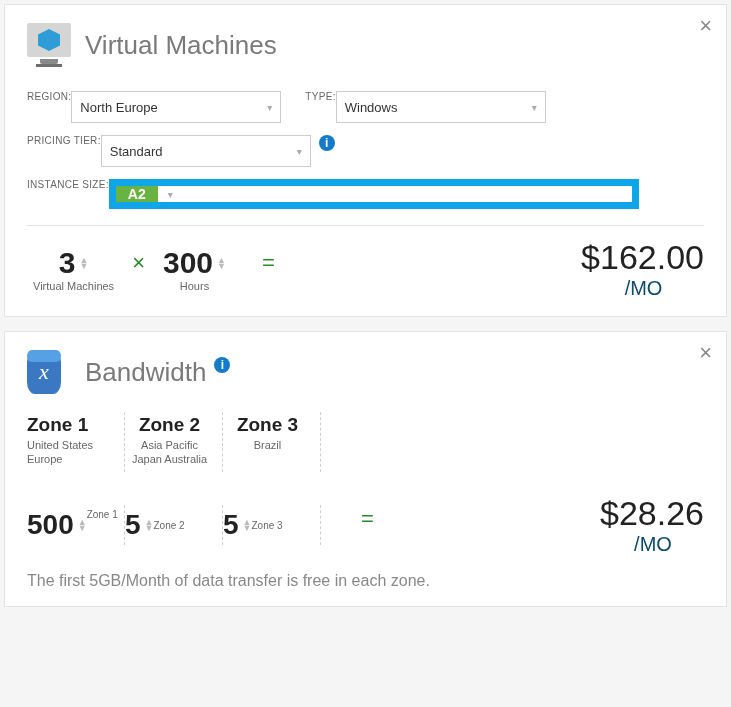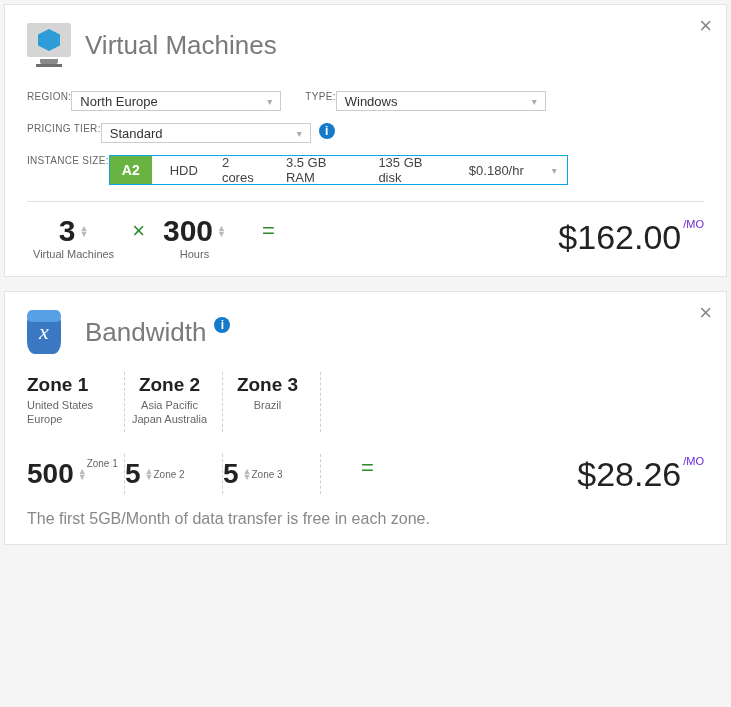--- a/index.html
+++ b/index.html
@@ -55,53 +55,53 @@
   }
   .info-icon {
     display:inline-flex;width:16px;height:16px;border-radius:50%;
     background:#147ac9;color:#fff;font-size:12px;font-weight:bold;
     align-items:center;justify-content:center;cursor:pointer;vertical-align:middle;
   }
   .form-row { display:flex; gap:24px; margin-bottom:12px; }
   .fgroup { display:flex; }
   .flabel { font-size:10px; letter-spacing:0.3px; color:#666; margin-bottom:3px; text-transform:uppercase;}
   .select {
-    height:20px; border:1px solid #ccc; background:#fff;
+    height:32px; border:1px solid #ccc; background:#fff;
     display:flex; align-items:center; justify-content:space-between;
     padding:0 8px; font-size:13px; color:#333; cursor:pointer;
     width:210px;
   }
   .chev { color:#aaa; font-size:10px; }
   .inline { display:flex; align-items:flex-start; gap:8px; }
   .instance-box {
-    display:flex; align-items:stretch; border:1px solid #0ea5e9; height:30px;
-    width: 459px; cursor:pointer;
+    display:flex; align-items:stretch; border:7px solid #0ea5e9; height:30px;
+    width: 530px; cursor:pointer;
   }
   .instance-btn {
     background:#69b342; color:#fff; font-weight:600;
     display:flex;align-items:center;justify-content:center;
     padding:0 12px; font-size:14px;
   }
   .instance-specs { display:flex; align-items:center; gap:24px; padding:0 18px; color:#444; flex:1;}
   .instance-chev{display:flex;align-items:center;padding:0 10px;color:#aaa;font-size:10px;}
   hr.sep { border:none;border-top:1px solid #e0e0e0;margin:16px 0 12px 0;}
   .calc-row {
     display:flex; align-items:center;
   }
   .numcell { display:flex;flex-direction:column;align-items:center; margin:0 6px;}
   .numtop { display:flex;align-items:center;gap:4px;}
   .numval { font-size:30px; font-weight:600; color:#222;}
   .sortarrows { display:flex;flex-direction:column;line-height:6px;color:#bbb;font-size:9px;cursor:pointer;}
   .numlbl { font-size:11px; color:#666; margin-top:0px;}
   .op { font-size:22px; font-weight:500; margin:0 12px; position:relative; top:-6px;}
   .op-x { color:#2a8a2a; }
   .op-eq{ color:#2a8a2a; font-weight:400;}
-  .price-wrap { margin-left:auto; display:flex; align-items:flex-start; color:#222;}
+  .price-wrap { margin-left:auto; display:flex; align-items:center; color:#222;flex-direction:column;}
   .price { font-size:34px; font-weight:400; }
-  .price-unit{ font-size:11px; color:#6d28d9; margin-left:2px;}
+  .price-unit{ font-size:20px; color:#0c4a6e; margin-left:2px;}
   
   .zone-row { display:flex; margin-top:4px; margin-bottom:22px;}
   .zone {
     width:98px; padding:2px 8px 6px 0; text-align:center;
     border-right:1px dashed #cfcfcf;
   }
   .zone:first-child{padding-left:0;text-align:left;}
   .zone:last-child{border-right:1px dashed #cfcfcf;}
   .zname{font-size:19px;font-weight:600;color:#222;}
   .zsub{font-size:11px;color:#666;line-height:14px;margin-top:2px;}
@@ -154,27 +154,20 @@
         </div>
         <span class="info-icon">i</span>
       </div>
     </div>
   </div>
 
   <div class="fgroup">
     <span class="flabel">INSTANCE SIZE:</span>
     <div class="instance-box">
       <div class="instance-btn">A2</div>
-      <div class="instance-specs">
-        <span>HDD</span>
-        <span>2 cores</span>
-        <span>3.5 GB RAM</span>
-        <span>135 GB disk</span>
-        <span>$0.180/hr</span>
-      </div>
       <div class="instance-chev">▾</div>
     </div>
   </div>
 
   <hr class="sep">
 
   <div class="calc-row">
     <div class="numcell">
       <div class="numtop">
         <span class="numval">3</span>

